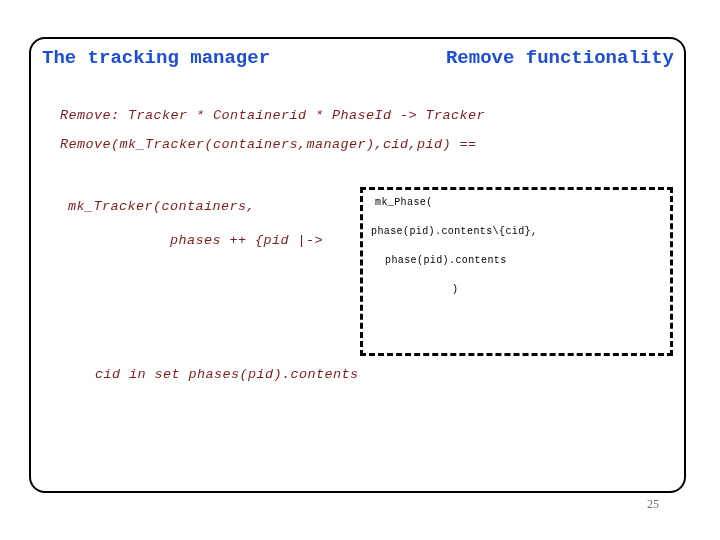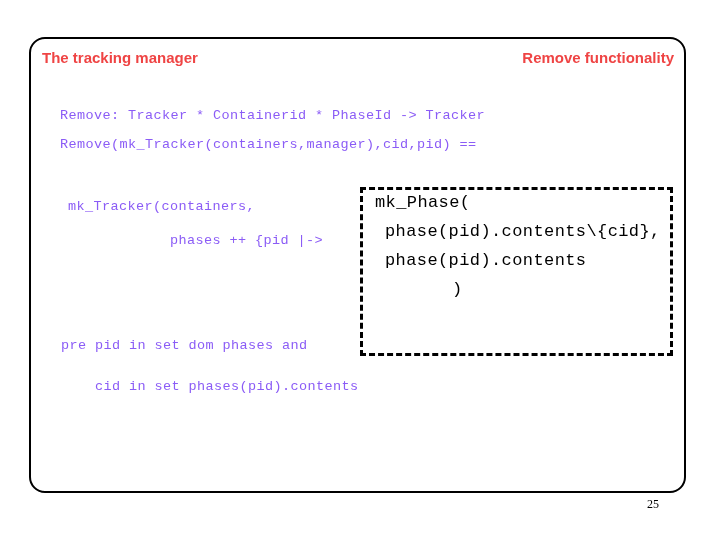--- a/index.html
+++ b/index.html
@@ -32,79 +32,80 @@
     position: absolute;
     left: 42px;
     top: 48px;
     width: 632px;
     height: 24px;
     display: flex;
     align-items: flex-start;
     justify-content: space-between;
   }
   .header-title {
-    font-family: Liberation Sans, sans-serif;
-    font-size: 15px;
+    font-family: Liberation Mono, monospace;
+    font-size: 19px;
     font-weight: bold;
-    color: #ef4444;
+    color: #1d4ed8;
     line-height: 20px;
     white-space: nowrap;
   }
   
   .code {
     position: absolute;
     font-family: "Liberation Mono", "DejaVu Sans Mono", monospace;
     font-size: 13.5px;
-    color: #8b5cf6;
+    color: #7f1d1d;
     white-space: pre;
     letter-spacing: 0.4px;
     line-height: 16px;
+    font-style: italic;
   }
   #code-line-1 { left: 60px;  top: 108px; }
   #code-line-2 { left: 60px;  top: 137px; }
   #code-line-3 { left: 68px;  top: 166px; margin-top: 33px; }
   #code-line-4 { left: 170px; top: 195px; margin-top: 38px; }
   #code-line-5 { left: 61px;  top: 338px; }
-  #code-line-6 { left: 95px;  top: 367px; margin-top: 12px; }
+  #code-line-6 { left: 95px;  top: 367px; }
 
   
   #phase-box {
     position: absolute;
     left: 360px;
     top: 187px;
     width: 313px;
     height: 169px;
     border: 3px dashed #000000;
     box-sizing: border-box;
     background: transparent;
   }
   .box-code {
     position: absolute;
     font-family: "Liberation Mono", "DejaVu Sans Mono", monospace;
-    font-size: 17px;
+    font-size: 10px;
     color: #000000;
     white-space: pre;
     letter-spacing: 0.4px;
     line-height: 16px;
   }
   #box-line-1 { left: 375px; top: 195px; }
-  #box-line-2 { left: 385px; top: 224px; }
+  #box-line-2 { left: 371px; top: 224px; }
   #box-line-3 { left: 385px; top: 253px; }
   #box-line-4 { left: 452px; top: 282px; }
 
   
   #page-number {
     position: absolute;
     left: 638px;
     top: 497px;
     width: 30px;
     text-align: center;
     font-family: "Liberation Serif", serif;
     font-size: 12px;
-    color: #000000;
+    color: #737373;
   }
 </style>
 </head>
 <body>
 
 <div id="slide">
 
   <div id="slide-frame"></div>
 
   <div id="header">
@@ -123,19 +124,18 @@
   <div id="phase-box"></div>
 
   <div class="box-code" id="box-line-1">mk_Phase(</div>
 
   <div class="box-code" id="box-line-2">phase(pid).contents\{cid},</div>
 
   <div class="box-code" id="box-line-3">phase(pid).contents</div>
 
   <div class="box-code" id="box-line-4">)</div>
 
-  <div class="code" id="code-line-5">pre pid in set dom phases and</div>
 
   <div class="code" id="code-line-6">cid in set phases(pid).contents</div>
 
   <div id="page-number">25</div>
 
 </div>
 
 </body></html>

